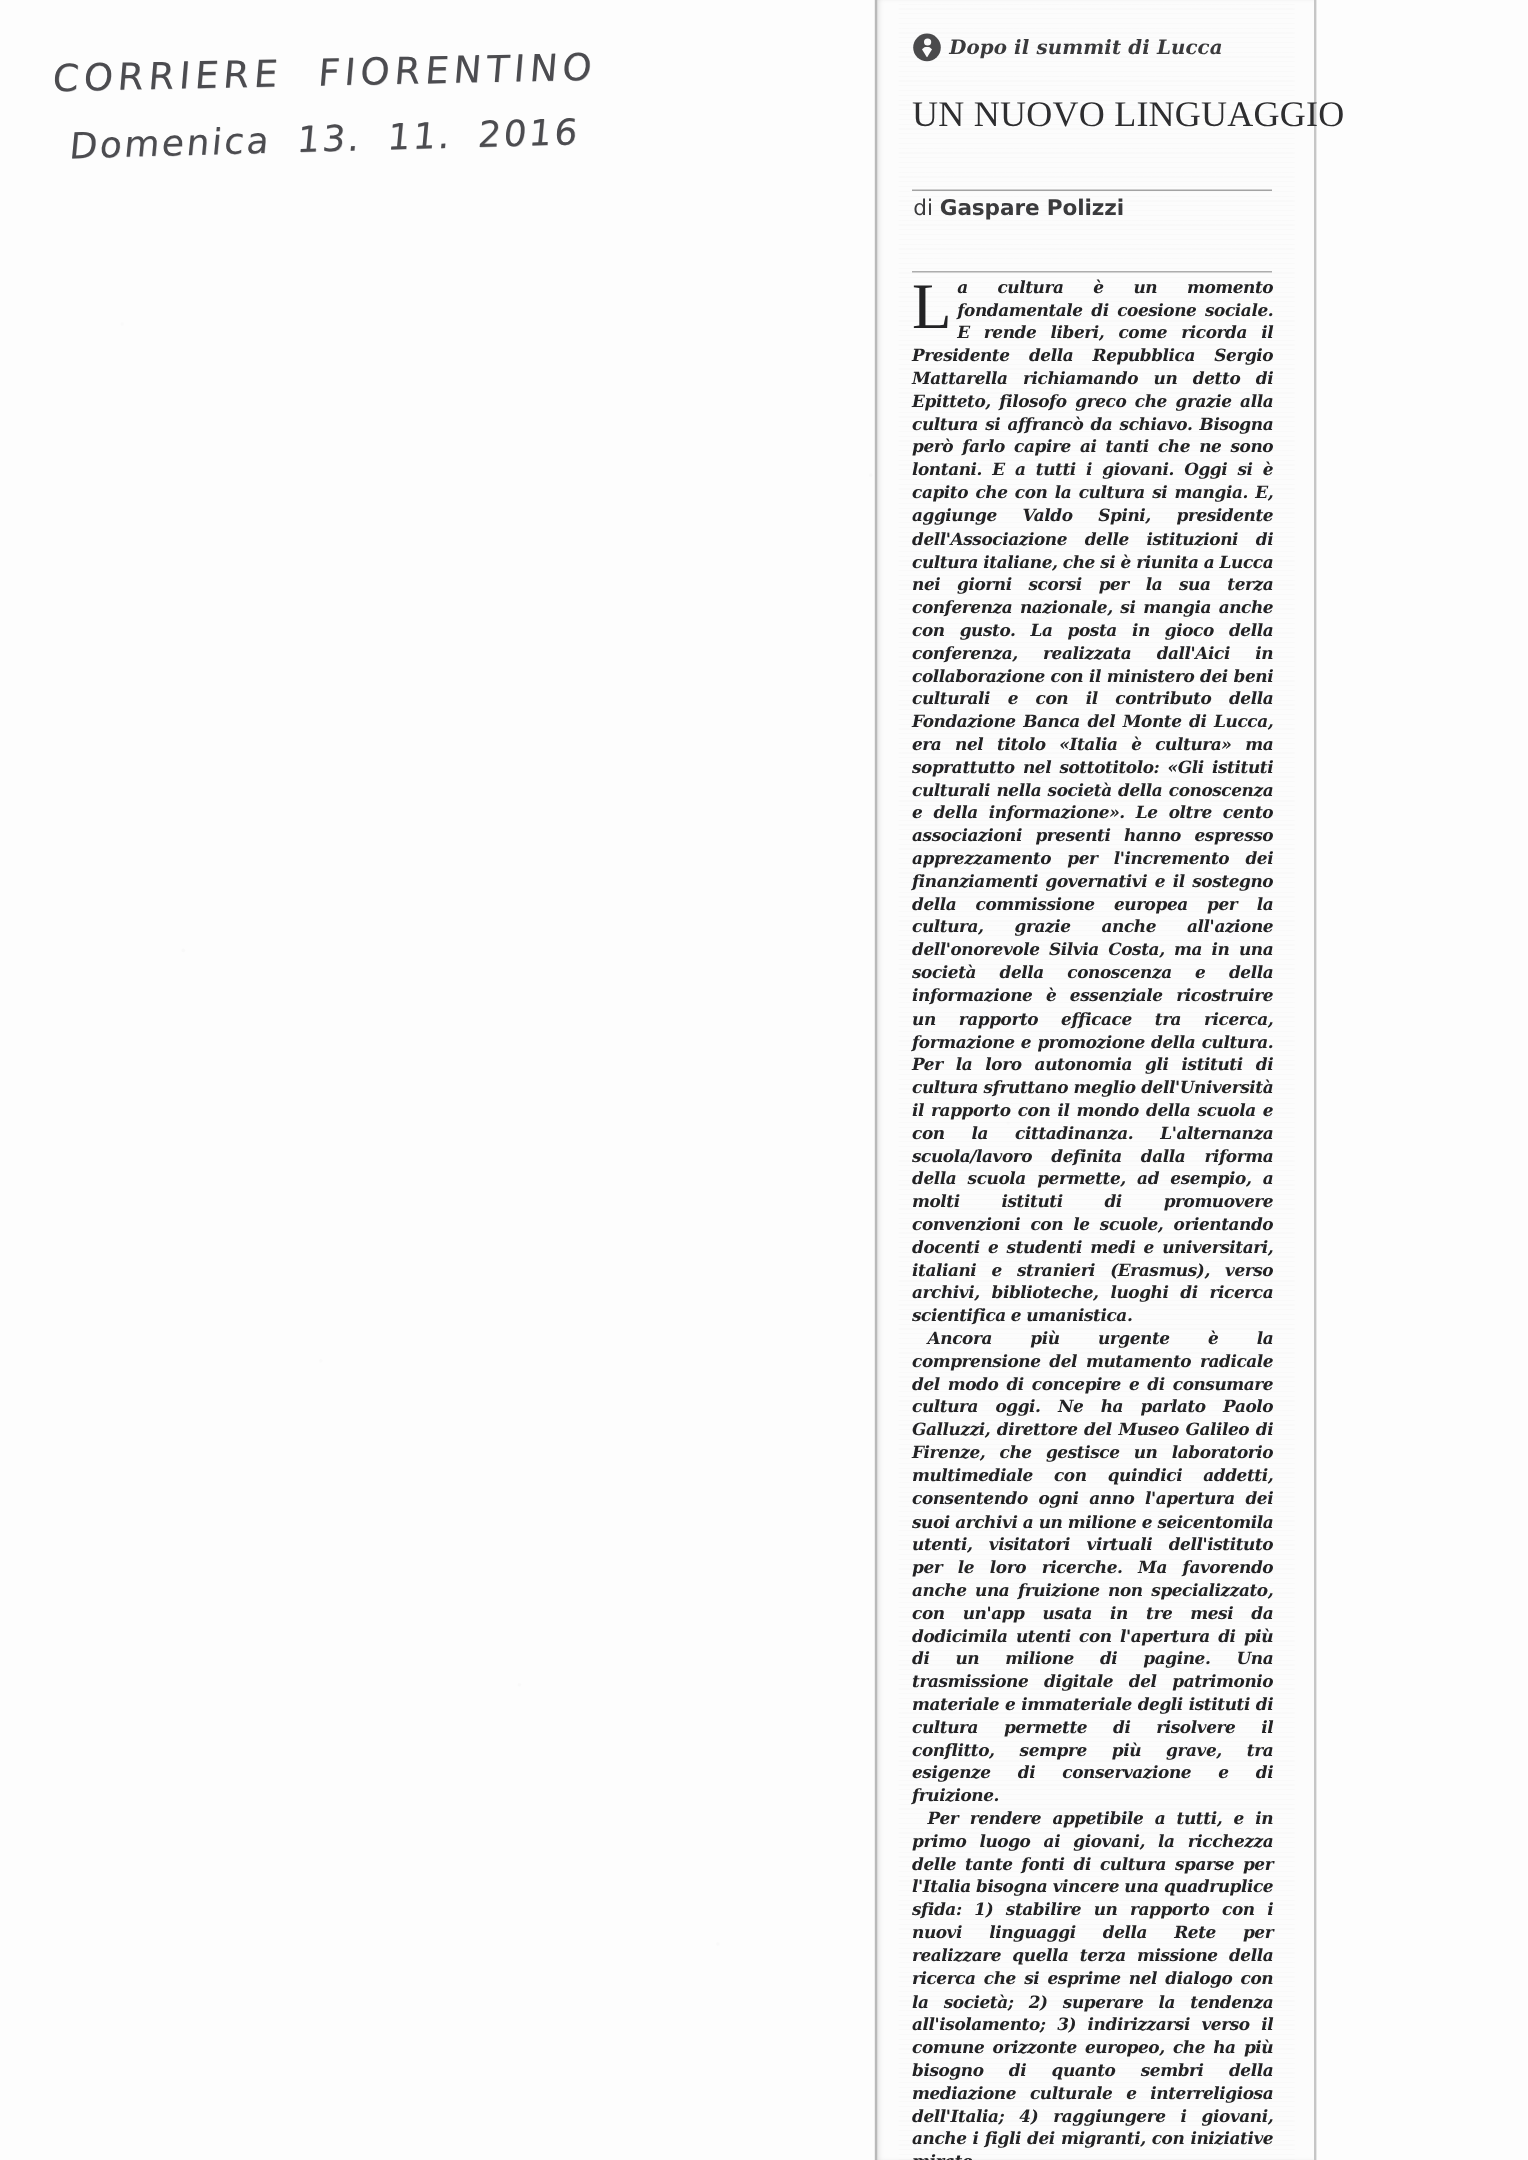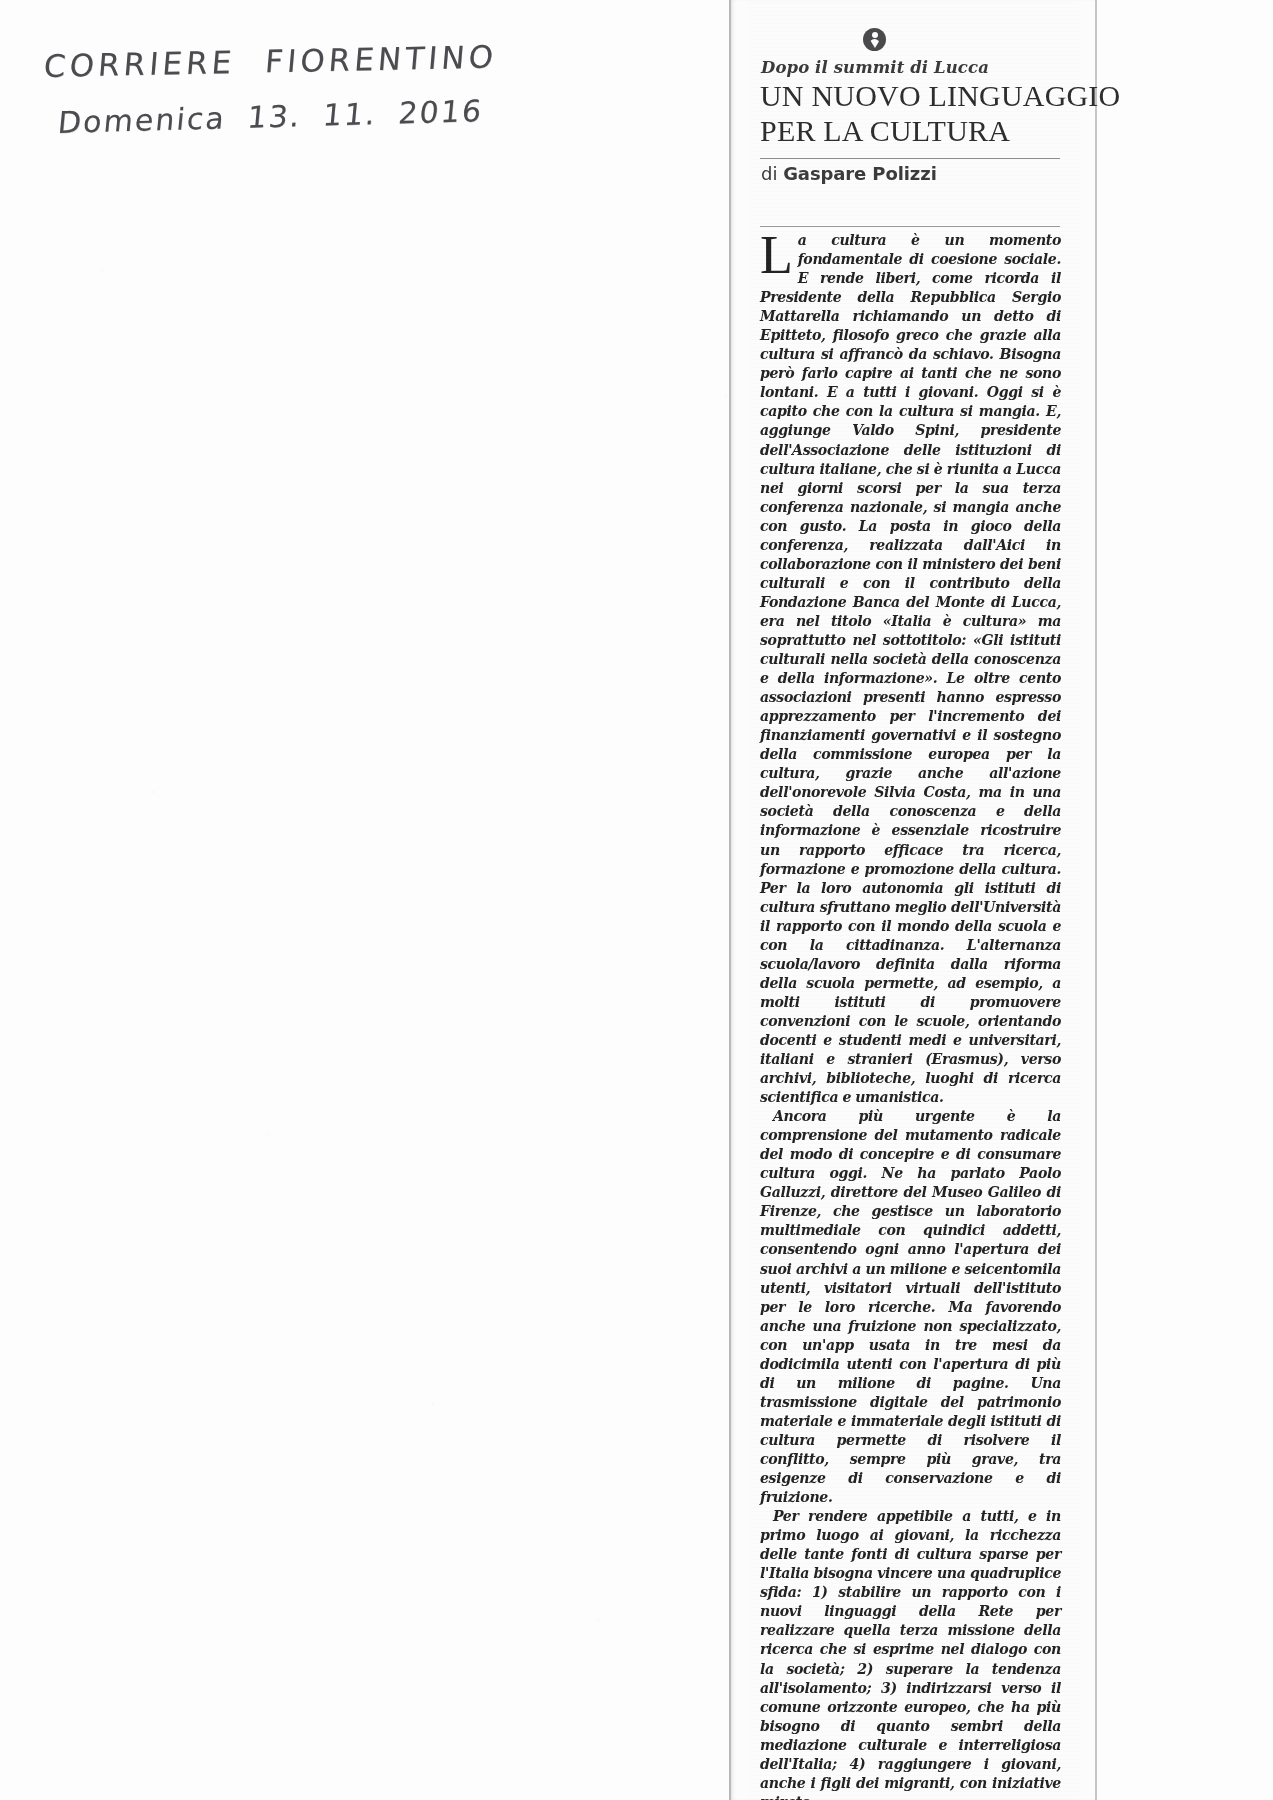--- a/index.html
+++ b/index.html
@@ -102,21 +102,20 @@
   }
 
   
   #kicker {
     position: absolute;
     left: 30px;
     top: 28px;
     display: flex;
     align-items: center;
     gap: 7px;
-    flex-direction: column;
   }
   #kicker-icon {
     width: 23px;
     height: 23px;
     border-radius: 50%;
     background: #4a4a4c;
     position: relative;
     flex: 0 0 auto;
   }
   #kicker-icon::before {
@@ -254,21 +253,20 @@
     <div id="clipping-inner"></div>
     <div id="clipping-rule-right"></div>
 
     <div id="kicker">
       <span id="kicker-icon"></span>
       <span id="kicker-text">Dopo il summit di Lucca</span>
     </div>
 
     <h1 id="headline">
       <span class="hl-line">UN NUOVO LINGUAGGIO</span>
-      <span class="hl-line">PER LA CULTURA</span>
     </h1>
 
     <div id="byline-rule"></div>
     <div id="byline">
       <span class="byline-prefix">di </span><span class="byline-author">Gaspare Polizzi</span>
     </div>
 
     <div id="body-rule"></div>
     <div id="article-body">
       <p>La cultura è un momento fondamentale di coesione sociale. E rende liberi, come ricorda il Presidente della Repubblica Sergio Mattarella richiamando un detto di Epitteto, filosofo greco che grazie alla cultura si affrancò da schiavo. Bisogna però farlo capire ai tanti che ne sono lontani. E a tutti i giovani. Oggi si è capito che con la cultura si mangia. E, aggiunge Valdo Spini, presidente dell'Associazione delle istituzioni di cultura italiane, che si è riunita a Lucca nei giorni scorsi per la sua terza conferenza nazionale, si mangia anche con gusto. La posta in gioco della conferenza, realizzata dall'Aici in collaborazione con il ministero dei beni culturali e con il contributo della Fondazione Banca del Monte di Lucca, era nel titolo «Italia è cultura» ma soprattutto nel sottotitolo: «Gli istituti culturali nella società della conoscenza e della informazione». Le oltre cento associazioni presenti hanno espresso apprezzamento per l'incremento dei finanziamenti governativi e il sostegno della commissione europea per la cultura, grazie anche all'azione dell'onorevole Silvia Costa, ma in una società della conoscenza e della informazione è essenziale ricostruire un rapporto efficace tra ricerca, formazione e promozione della cultura. Per la loro autonomia gli istituti di cultura sfruttano meglio dell'Università il rapporto con il mondo della scuola e con la cittadinanza. L'alternanza scuola/lavoro definita dalla riforma della scuola permette, ad esempio, a molti istituti di promuovere convenzioni con le scuole, orientando docenti e studenti medi e universitari, italiani e stranieri (Erasmus), verso archivi, biblioteche, luoghi di ricerca scientifica e umanistica.</p>

